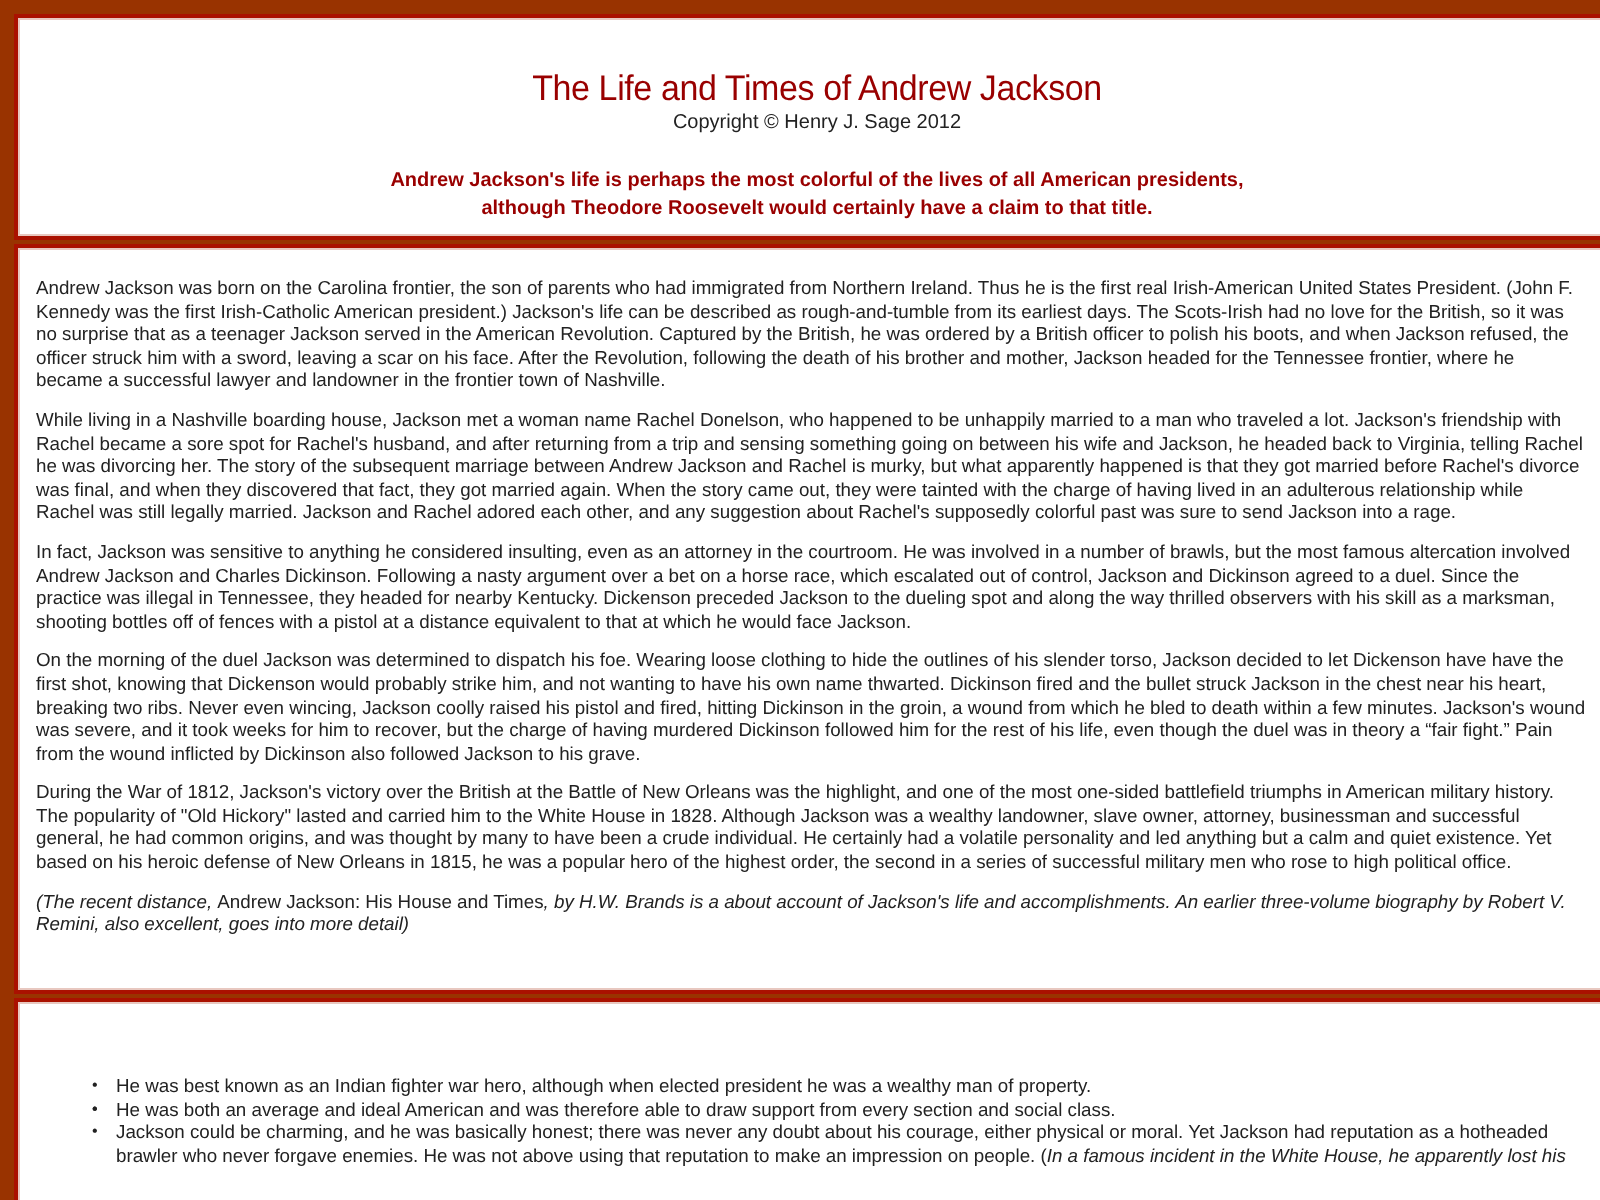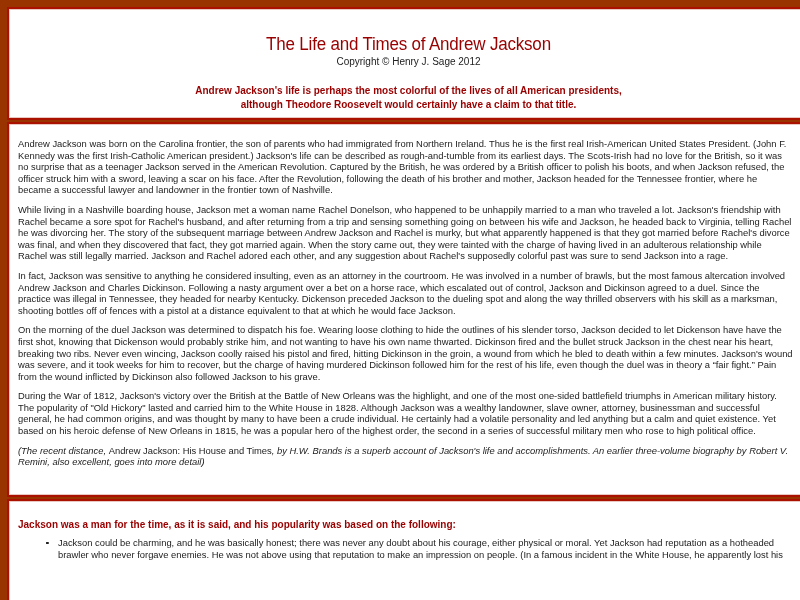--- a/index.html
+++ b/index.html
@@ -107,20 +107,21 @@
       position: relative;
       margin: 0;
     }
     .bullet-list li .bullet {
       position: absolute;
       left: -12px;
       top: 0;
       font-size: 8px;
     }
     .bullet-list li .italic {
+      font-style: italic;
       margin-top: 36px;
     }
   </style>
 </head>
 <body>
 
 <div class="frame">
 
   <div class="panel header-panel">
     <h1 class="page-title">The Life and Times of Andrew Jackson</h1>
@@ -131,27 +132,26 @@
     </div>
   </div>
 
   <div class="panel body-panel">
     <div class="body-text">
       <p>Andrew Jackson was born on the Carolina frontier, the son of parents who had immigrated from Northern Ireland. Thus he is the first real Irish-American United States President. (John F. Kennedy was the first Irish-Catholic American president.) Jackson's life can be described as rough-and-tumble from its earliest days. The Scots-Irish had no love for the British, so it was no surprise that as a teenager Jackson served in the American Revolution. Captured by the British, he was ordered by a British officer to polish his boots, and when Jackson refused, the officer struck him with a sword, leaving a scar on his face. After the Revolution, following the death of his brother and mother, Jackson headed for the Tennessee frontier, where he became a successful lawyer and landowner in the frontier town of Nashville.</p>
       <p>While living in a Nashville boarding house, Jackson met a woman name Rachel Donelson, who happened to be unhappily married to a man who traveled a lot. Jackson's friendship with Rachel became a sore spot for Rachel's husband, and after returning from a trip and sensing something going on between his wife and Jackson, he headed back to Virginia, telling Rachel he was divorcing her. The story of the subsequent marriage between Andrew Jackson and Rachel is murky, but what apparently happened is that they got married before Rachel's divorce was final, and when they discovered that fact, they got married again. When the story came out, they were tainted with the charge of having lived in an adulterous relationship while Rachel was still legally married. Jackson and Rachel adored each other, and any suggestion about Rachel's supposedly colorful past was sure to send Jackson into a rage.</p>
       <p>In fact, Jackson was sensitive to anything he considered insulting, even as an attorney in the courtroom. He was involved in a number of brawls, but the most famous altercation involved Andrew Jackson and Charles Dickinson. Following a nasty argument over a bet on a horse race, which escalated out of control, Jackson and Dickinson agreed to a duel. Since the practice was illegal in Tennessee, they headed for nearby Kentucky. Dickenson preceded Jackson to the dueling spot and along the way thrilled observers with his skill as a marksman, shooting bottles off of fences with a pistol at a distance equivalent to that at which he would face Jackson.</p>
       <p>On the morning of the duel Jackson was determined to dispatch his foe. Wearing loose clothing to hide the outlines of his slender torso, Jackson decided to let Dickenson have have the first shot, knowing that Dickenson would probably strike him, and not wanting to have his own name thwarted. Dickinson fired and the bullet struck Jackson in the chest near his heart, breaking two ribs. Never even wincing, Jackson coolly raised his pistol and fired, hitting Dickinson in the groin, a wound from which he bled to death within a few minutes. Jackson's wound was severe, and it took weeks for him to recover, but the charge of having murdered Dickinson followed him for the rest of his life, even though the duel was in theory a “fair fight.” Pain from the wound inflicted by Dickinson also followed Jackson to his grave.</p>
       <p>During the War of 1812, Jackson's victory over the British at the Battle of New Orleans was the highlight, and one of the most one-sided battlefield triumphs in American military history. The popularity of "Old Hickory" lasted and carried him to the White House in 1828. Although Jackson was a wealthy landowner, slave owner, attorney, businessman and successful general, he had common origins, and was thought by many to have been a crude individual. He certainly had a volatile personality and led anything but a calm and quiet existence. Yet based on his heroic defense of New Orleans in 1815, he was a popular hero of the highest order, the second in a series of successful military men who rose to high political office.</p>
-      <p class="italic"><span>(The recent distance, </span><span class="upright">Andrew Jackson: His House and Times</span><span>, by H.W. Brands is a superb account of Jackson's life and accomplishments. An earlier three-volume biography by Robert V. Remini, also excellent, goes into more detail)</span></p>
+      <p class="italic"><span>(The recent distance, </span><span class="upright">Andrew Jackson: His House and Times</span><span>, by H.W. Brands is a about account of Jackson's life and accomplishments. An earlier three-volume biography by Robert V. Remini, also excellent, goes into more detail)</span></p>
     </div>
   </div>
 
   <div class="panel list-panel">
-    <p class="list-heading">Jackson was a man for the time, as it is said, and his popularity was based on the following:</p>
     <ul class="bullet-list">
+      <li><span class="bullet">•</span><span>He was best known as an Indian fighter war hero, although when elected president he was a wealthy man of property.</span></li>
       <li><span class="bullet">•</span></li>
-      <li><span class="bullet">•</span></li>
-      <li><span class="bullet">•</span></li>
+      <li><span class="bullet">•</span><span>He was both an average and ideal American and was therefore able to draw support from every section and social class.</span></li>
       <li><span class="bullet">•</span><span>Jackson could be charming, and he was basically honest; there was never any doubt about his courage, either physical or moral. Yet Jackson had reputation as a hotheaded brawler who never forgave enemies.  He was not above using that reputation to make an impression on people.  (</span><span class="italic">In a famous incident in the White House, he apparently lost his</span></li>
     </ul>
   </div>
 
 </div>
 
 </body></html>

